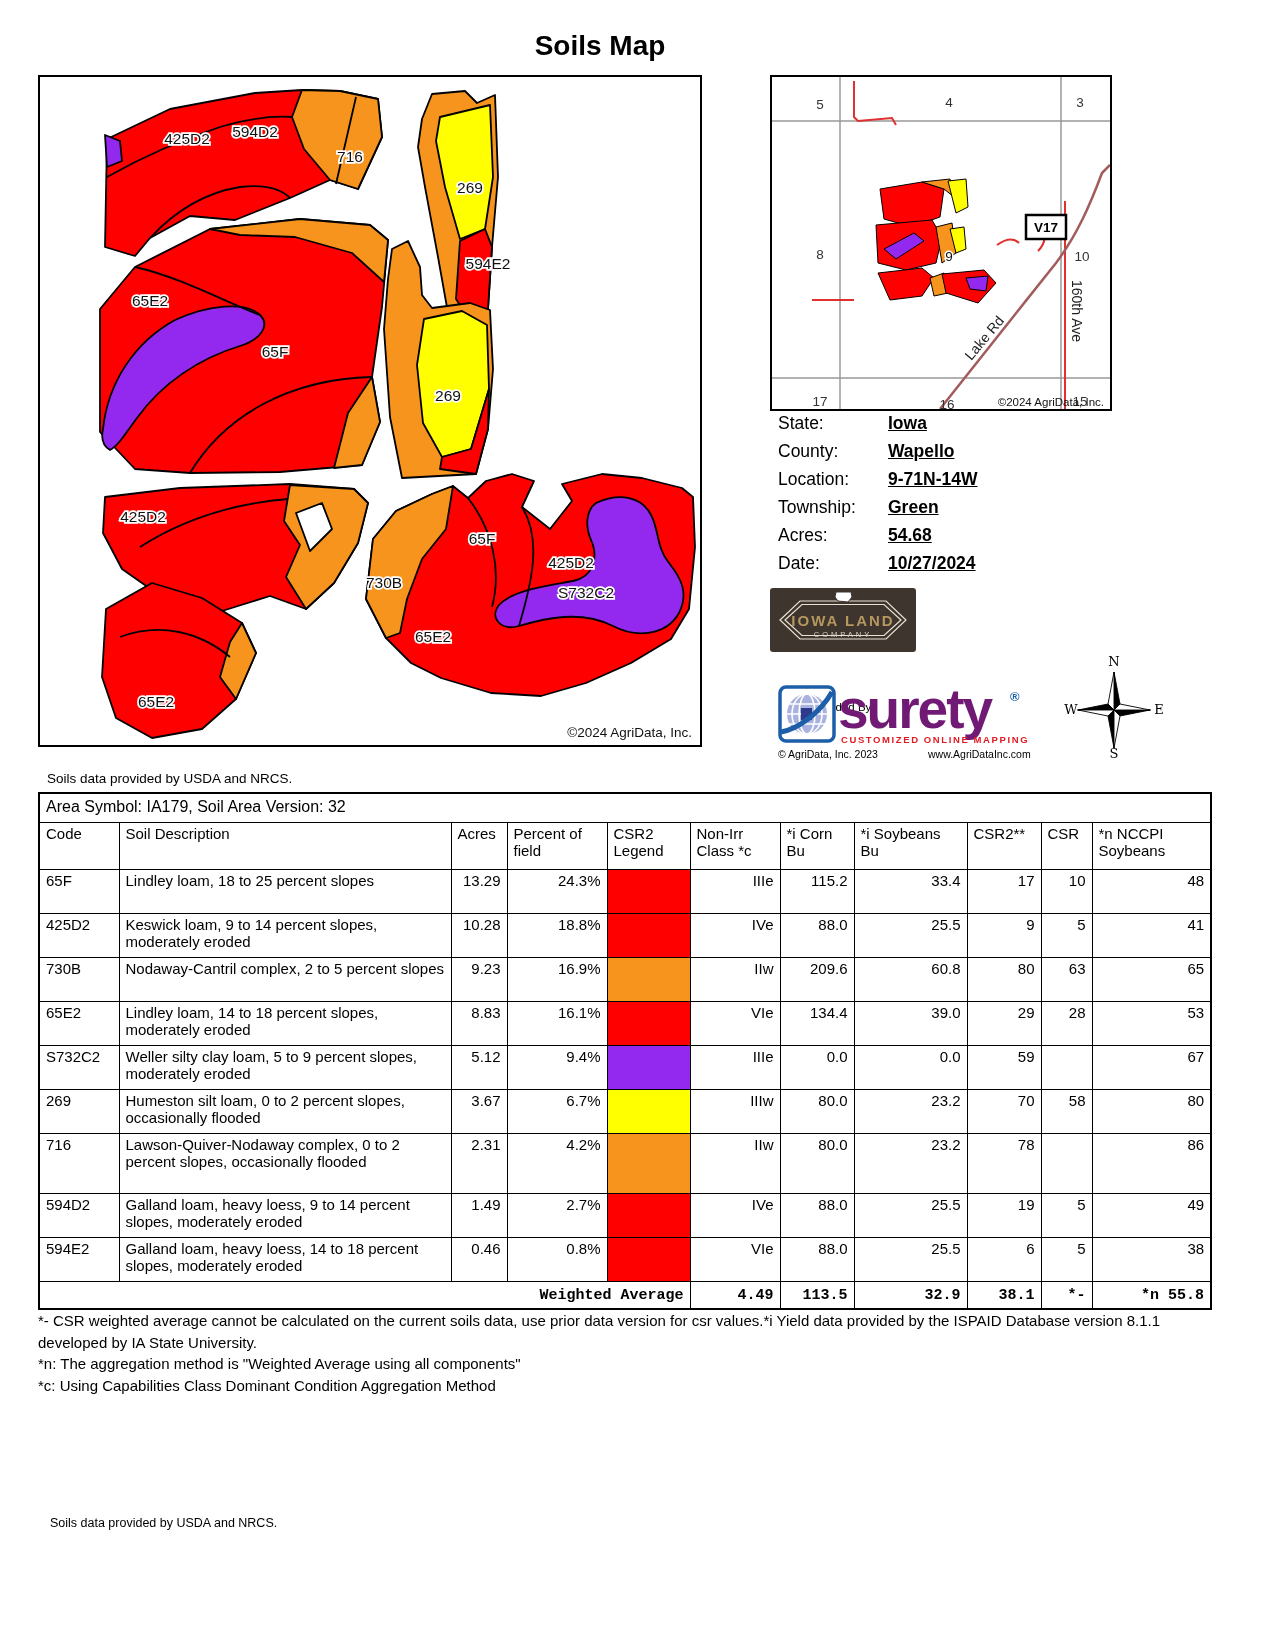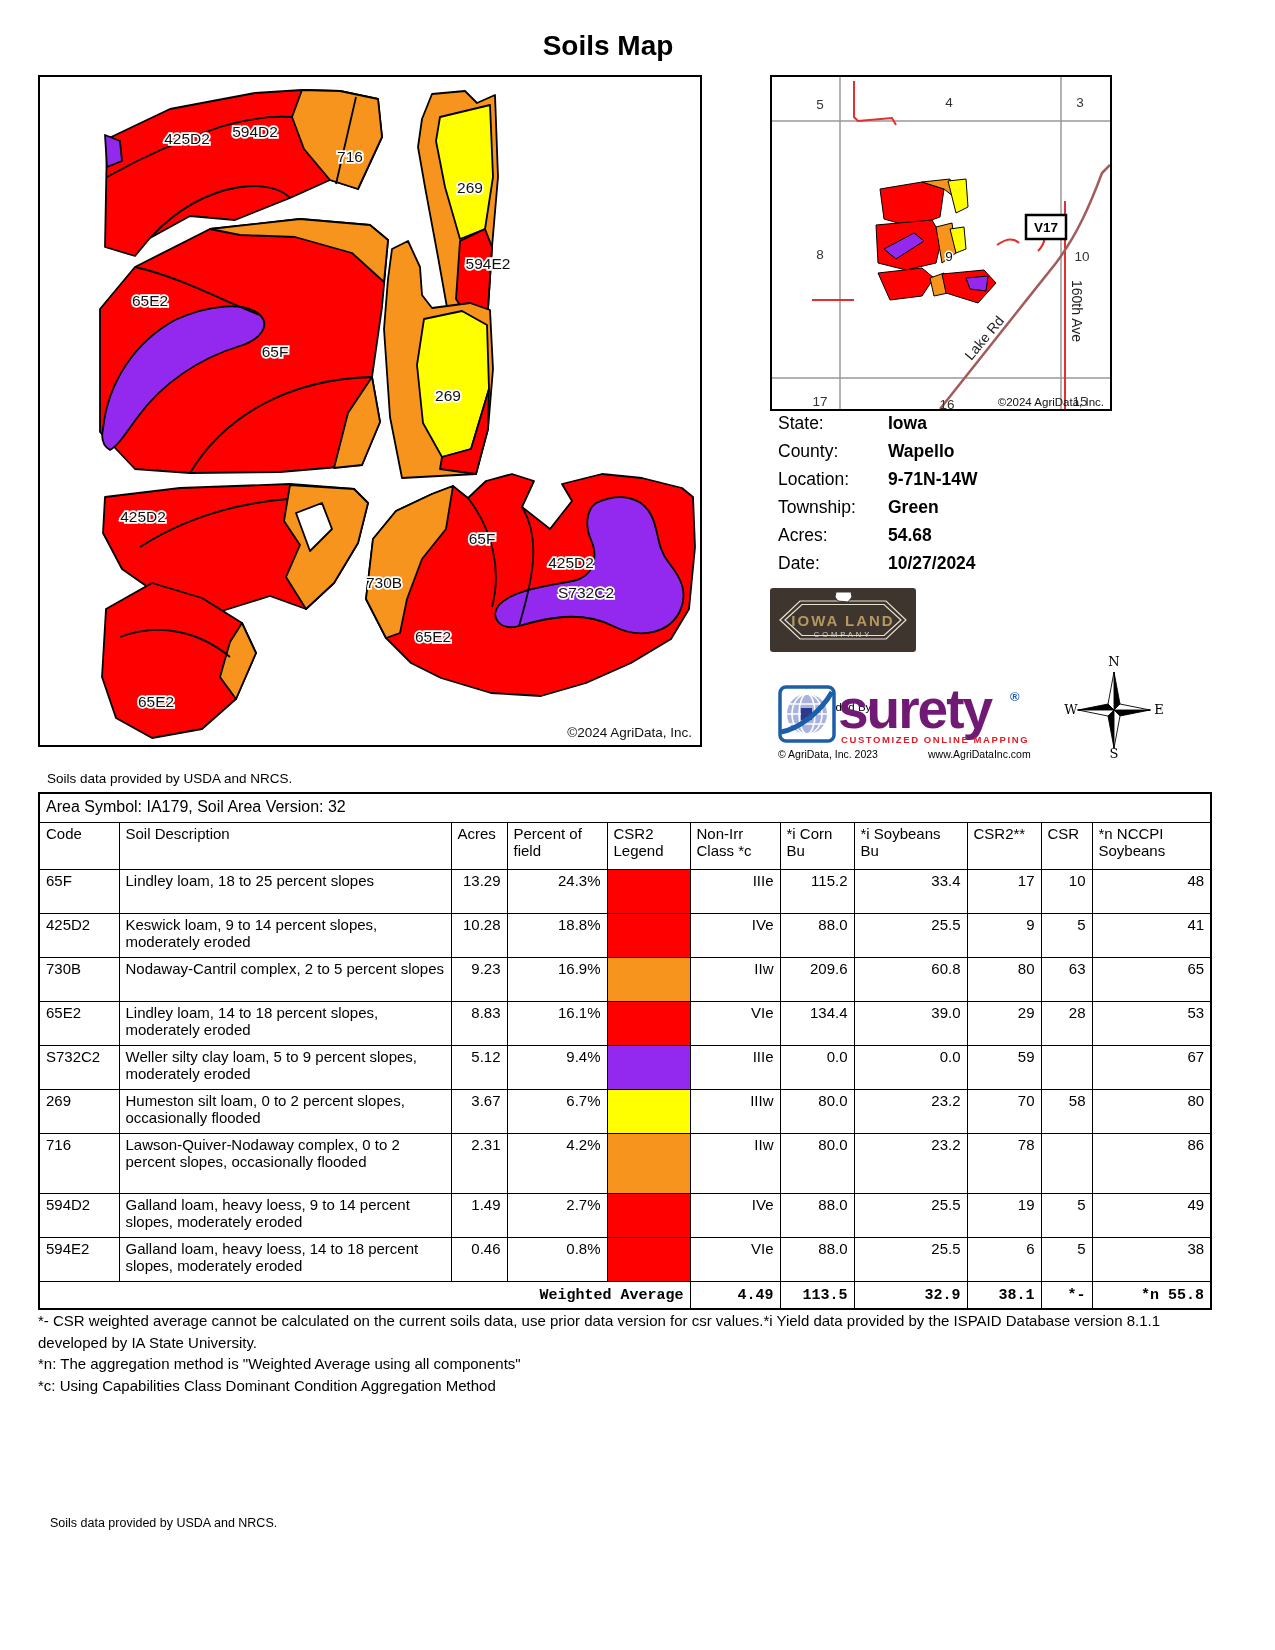--- a/index.html
+++ b/index.html
@@ -1,27 +1,27 @@
 <!DOCTYPE html>
 <html><head>
 <meta charset="utf-8">
 <style>
   html,body{margin:0;padding:0;background:#fff;}
   #page{position:relative;width:1275px;height:1650px;background:#fff;color:#000;
         font-family:"Liberation Sans",sans-serif;overflow:hidden;}
   .abs{position:absolute;}
-  #page-title{left:8px;top:30px;width:1200px;text-align:center;font-size:28px;font-weight:bold;}
+  #page-title{left:0;top:30px;width:1200px;text-align:center;font-size:28px;font-weight:bold;}
   #main-map{left:38px;top:75px;width:660px;height:668px;border:2px solid #000;background:#fff;}
   #inset-map{left:770px;top:75px;width:338px;height:332px;border:2px solid #000;background:#fff;}
   .map-label{font-size:15.5px;fill:#111;stroke:#fff;stroke-width:3.4px;paint-order:stroke;
              text-anchor:middle;font-family:"Liberation Sans",sans-serif;}
   .inset-num{font-size:13.5px;fill:#333;text-anchor:middle;font-family:"Liberation Sans",sans-serif;}
   .halo{stroke:#fff;stroke-width:3px;paint-order:stroke;fill:#111;}
   #map-note{left:47px;top:771px;font-size:13.5px;}
-  #info{left:778px;top:413px;font-size:17.5px;}
+  #info{left:778px;top:413px;font-size:17.5px;text-decoration:underline;}
   .info-row{height:28px;}
   .info-label{display:inline-block;width:110px;}
   .info-value{font-weight:bold;}
   #ilc-logo{left:770px;top:588px;}
   #maps-by{left:778px;top:669px;font-size:11.5px;margin-top:32px;}
   #surety{left:778px;top:685px;width:335px;height:78px;}
   #surety-globe{position:absolute;left:0;top:0;}
   #surety-word{position:absolute;left:60px;top:-8px;font-size:55px;font-weight:bold;color:#701a75;letter-spacing:-2px;}
   #surety-reg{position:absolute;left:232px;top:4px;font-size:13px;font-weight:bold;color:#1C5FA8;}
   #surety-tag{position:absolute;left:63px;top:49px;font-size:9.5px;font-weight:bold;color:#E01B24;letter-spacing:1.6px;}

